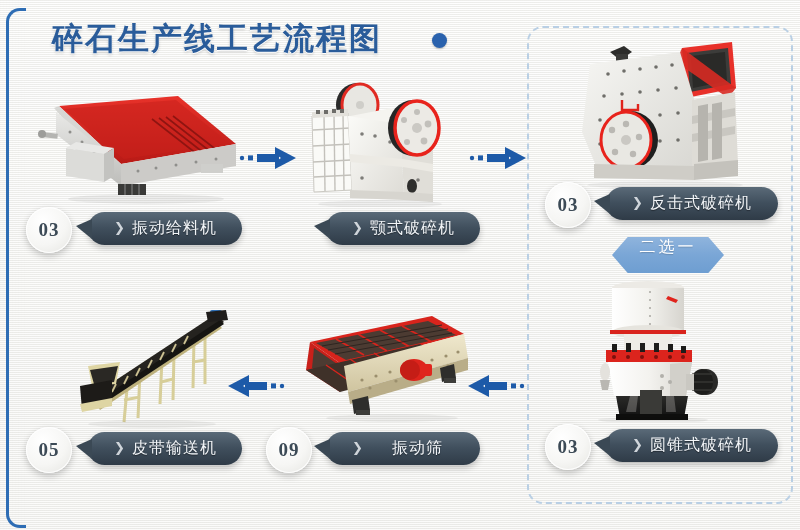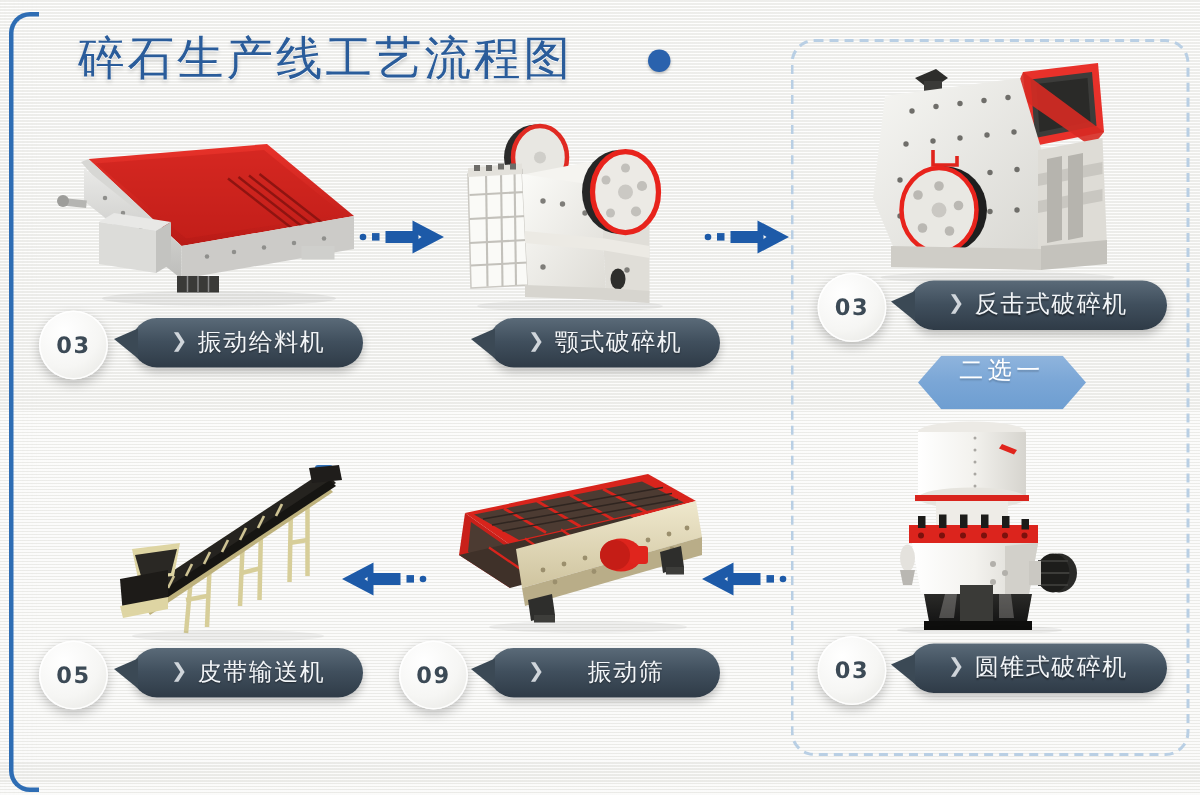--- a/index.html
+++ b/index.html
@@ -29,21 +29,21 @@
     pointer-events:none;
   }
   .frame-mask::after{
     content:"";position:absolute;inset:0;
     background:repeating-linear-gradient(0deg, rgba(255,255,255,.75) 0px, rgba(255,255,255,.75) 1px, rgba(233,233,230,.75) 1px, rgba(233,233,230,.75) 2px);
   }
 
   
   .title{
     position:absolute;left:52px;top:18px;
-    font-size:31px;font-weight:normal;color:#2a5c9a;
+    font-size:31px;font-weight:bold;color:#2a5c9a;
     letter-spacing:2px;
     text-shadow:0 1px 0 #fff, 0 2px 3px rgba(0,0,0,.18);
     white-space:nowrap;
     text-align:right;
   }
   .title-dot{
     position:absolute;left:432px;top:33px;width:15px;height:15px;
     border-radius:50%;background:#2a62ad;
     box-shadow:0 1px 2px rgba(0,0,0,.25);
   }
@@ -75,21 +75,21 @@
     width:0;height:0;
     border-top:7px solid transparent;
     border-bottom:13px solid transparent;
     border-right:16px solid #3b4955;
   }
   .numbadge{
     position:absolute;width:46px;height:46px;border-radius:50%;
     background:radial-gradient(circle at 36% 30%, #ffffff 0%, #f6f6f4 55%, #e4e4e0 100%);
     box-shadow:0 3px 7px rgba(0,0,0,.22), inset 0 0 0 1px rgba(255,255,255,.9);
     display:flex;align-items:center;justify-content:center;
-    color:#3c4a56;font-size:15px;font-weight:bold;letter-spacing:1px;
+    color:#3c4a56;font-size:19px;font-weight:bold;letter-spacing:1px;font-family:Liberation Serif, serif;
   }
 
   
   .hexwrap{
     position:absolute;left:612px;top:237px;width:112px;height:36px;
   }
   .hex{
     position:absolute;inset:0;
     background:linear-gradient(180deg,#8fb4dd 0%,#7aa6d6 50%,#6e9ed1 100%);
     clip-path:polygon(14% 0%, 86% 0%, 100% 50%, 86% 100%, 14% 100%, 0% 50%);

